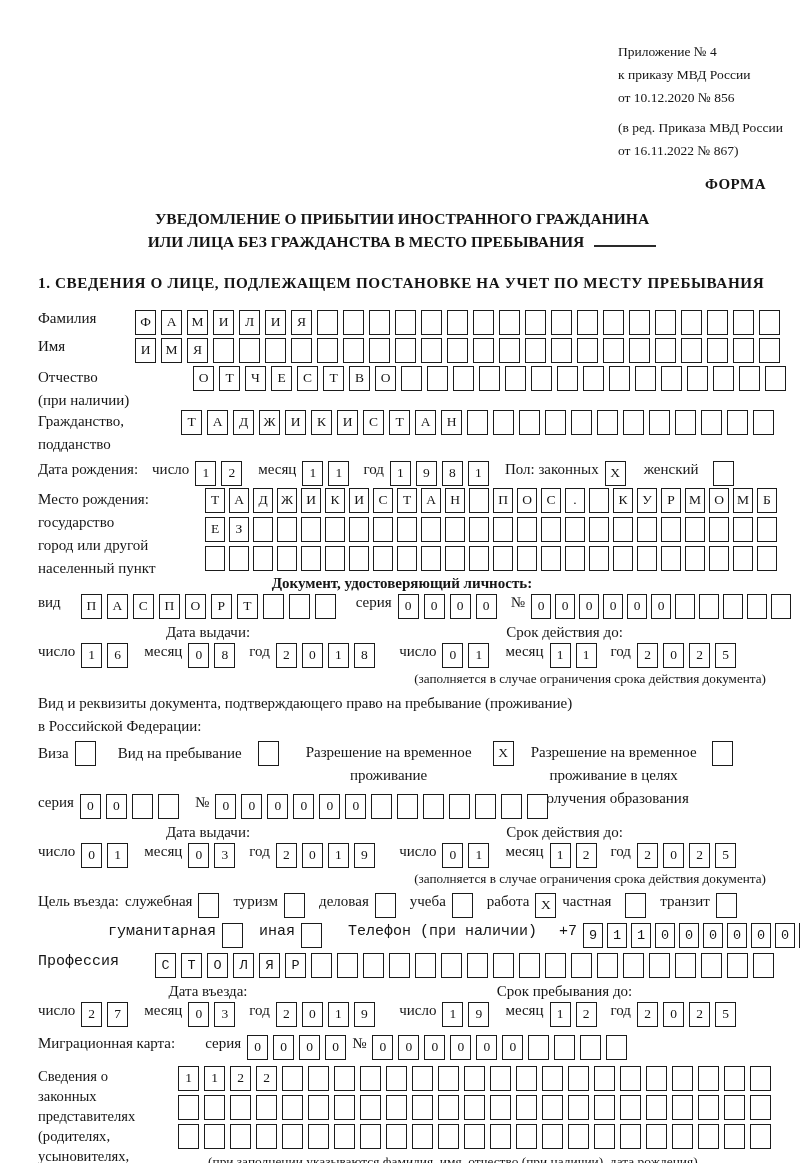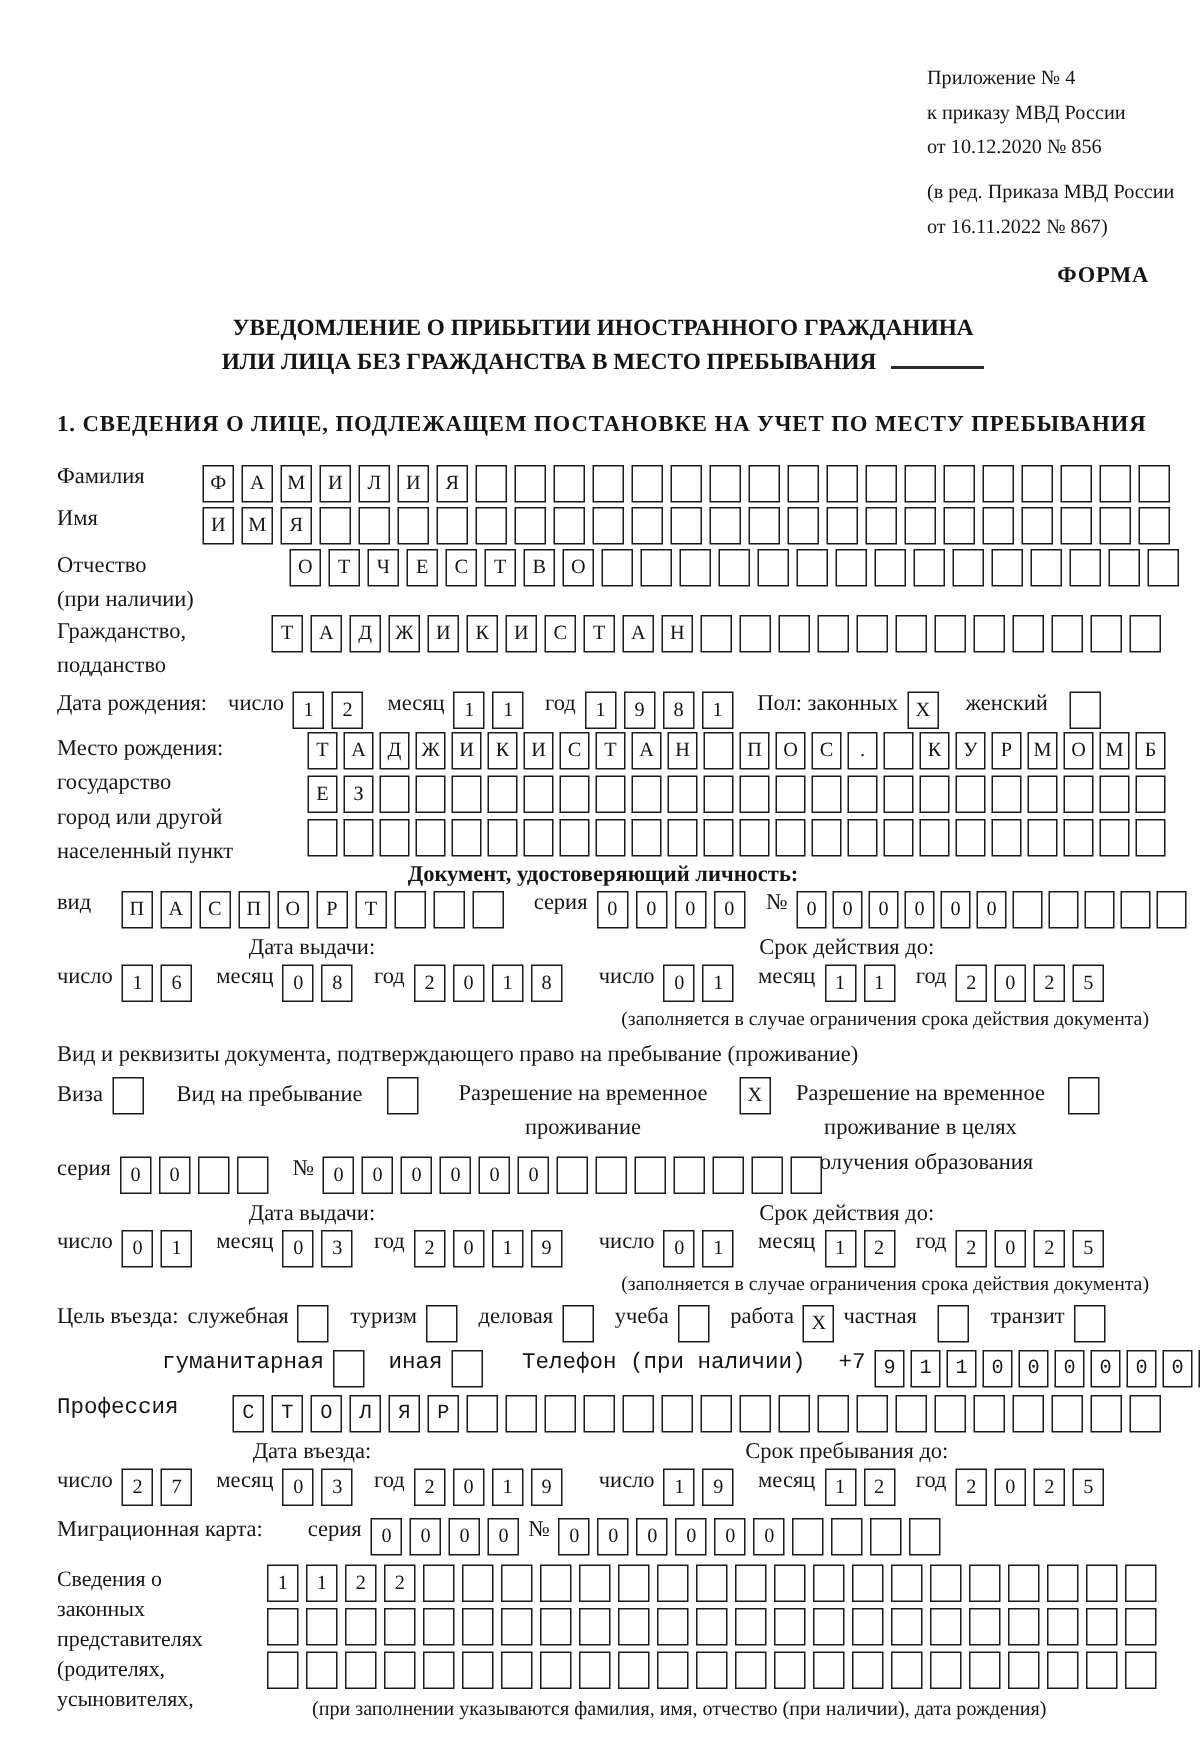--- a/index.html
+++ b/index.html
@@ -403,20 +403,21 @@
     <span class="cells">
         <span class="cell">2</span>
         <span class="cell">0</span>
         <span class="cell">2</span>
         <span class="cell">5</span>
       </span>
   </div>
   <div class="note-right">(заполняется в случае ограничения срока действия документа)</div>
 
   <div class="intro">Вид и реквизиты документа, подтверждающего право на пребывание (проживание)</div>
+  <div class="mt6">в Российской Федерации:</div>
 
   <div class="row top mt6">
     <span class="flabel" style="line-height:25px">Виза</span>
     <span class="cells">
         <span class="cell"></span>
       </span>
     <span class="flabel g16" style="line-height:25px">Вид на пребывание</span>
     <span class="cells g10">
         <span class="cell"></span>
       </span>

